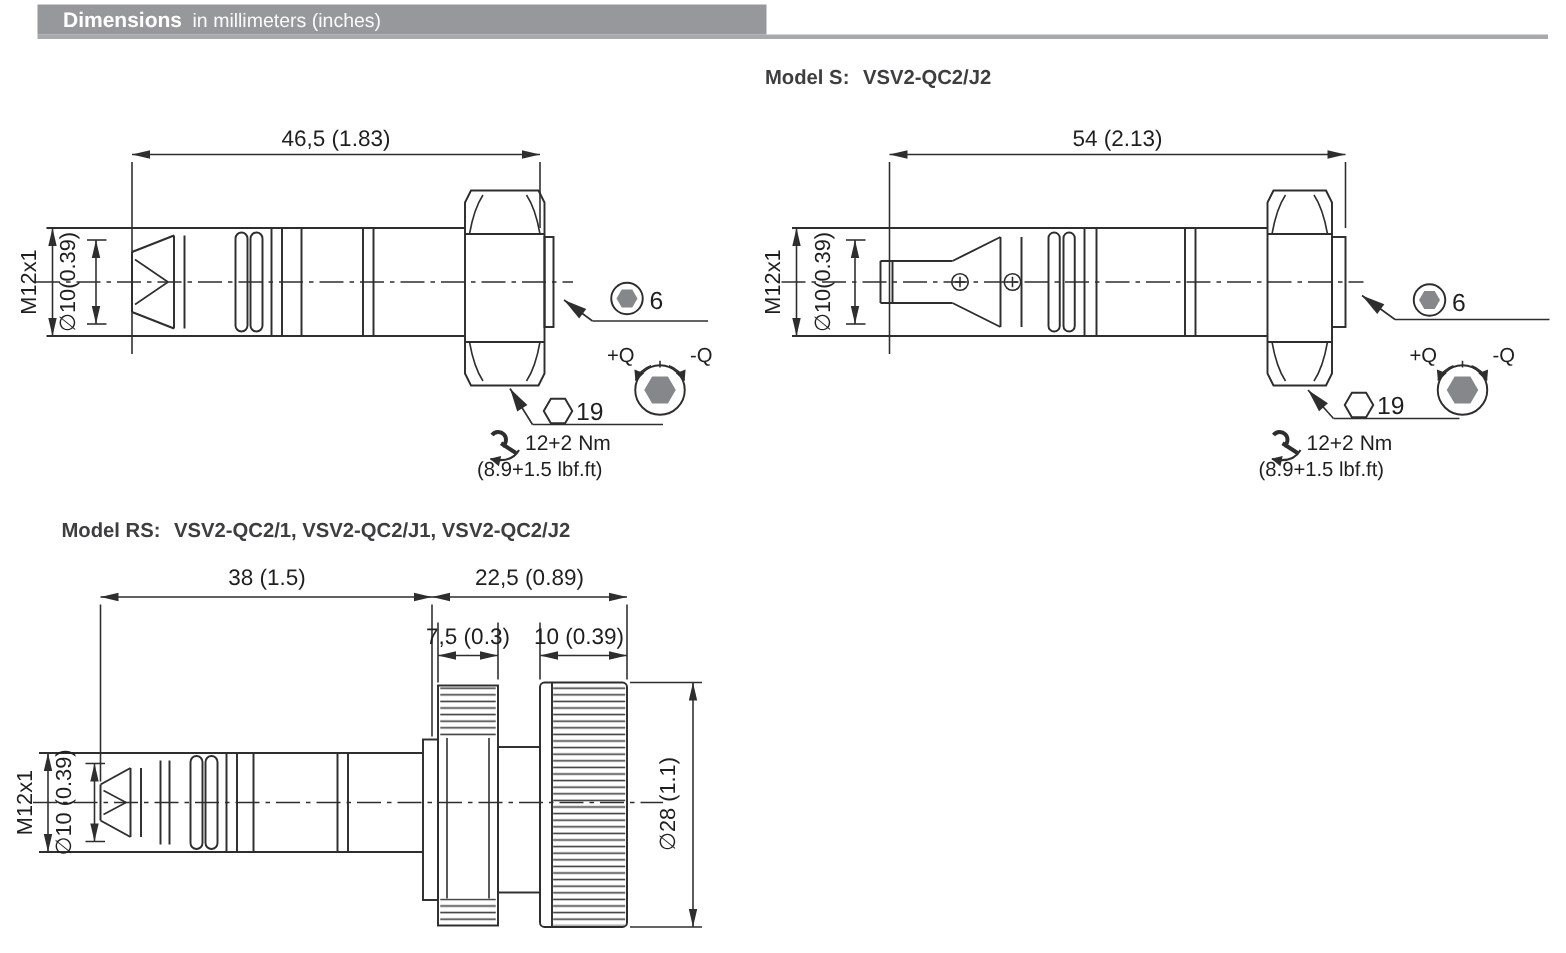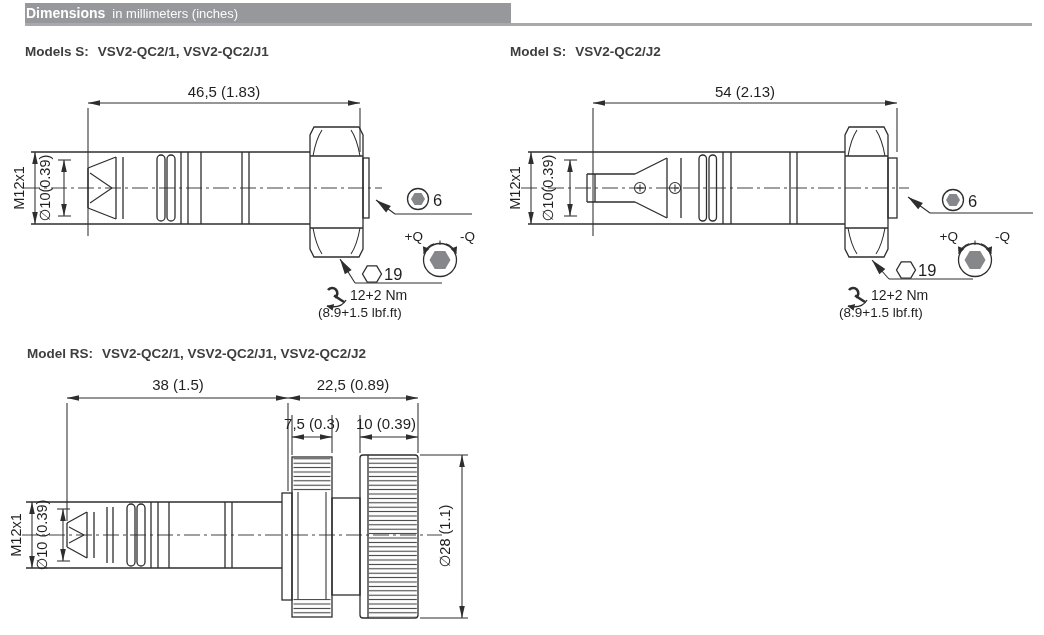--- a/index.html
+++ b/index.html
@@ -1,19 +1,19 @@
 <!DOCTYPE html>
 <html><head>
 <meta charset="utf-8">
 <style>
   html,body{margin:0;padding:0;background:#ffffff;}
   .page{position:relative;width:1044px;height:635px;background:#ffffff;overflow:hidden;
         font-family:"Liberation Sans",sans-serif;}
   .header-bar{position:absolute;left:25px;top:3px;width:486px;height:20px;background:#96989b;
-              color:#ffffff;line-height:20px;padding-left:1px;box-sizing:border-box;z-index:2;}
+              color:#ffffff;line-height:20px;padding-left:17px;box-sizing:border-box;z-index:2;}
   .hb-title{font-weight:bold;font-size:14px;}
   .hb-sub{font-size:13px;margin-left:7px;opacity:.96;}
   .header-rule{position:absolute;left:25px;top:23px;width:1007px;height:3px;background:#a7a9ac;z-index:1;}
   .model-heading{position:absolute;font-weight:bold;font-size:13.5px;color:#3e3e40;white-space:nowrap;}
   .model-heading .pfx{margin-right:9px;}
   svg{position:absolute;overflow:visible;}
   .ln{stroke:#2e2e2e;stroke-width:1.3;fill:none;}
   .thin{stroke-width:1.05;}
   .dim{stroke:#2e2e2e;stroke-width:1.05;fill:none;}
   .cl{stroke:#2e2e2e;stroke-width:0.9;fill:none;stroke-dasharray:16 4 3 4;}
@@ -29,27 +29,24 @@
 </head>
 <body>
 
 <div class="page">
 
   <div class="header-rule"></div>
   <div class="header-bar">
     <span class="hb-title">Dimensions</span><span class="hb-sub">in millimeters (inches)</span>
   </div>
 
-  <div class="model-heading" style="left:25px;top:44px;">
-    <span class="pfx">Models S:</span><span>VSV2-QC2/1, VSV2-QC2/J1</span>
-  </div>
   <div class="model-heading" style="left:510px;top:44px;text-align:right;">
     <span class="pfx">Model S:</span><span>VSV2-QC2/J2</span>
   </div>
-  <div class="model-heading" style="left:27px;top:346px;">
+  <div class="model-heading" style="left:41px;top:346px;">
     <span class="pfx">Model RS:</span><span>VSV2-QC2/1, VSV2-QC2/J1, VSV2-QC2/J2</span>
   </div>
 
   <svg style="left:10px;top:78px;" width="500" height="257" viewBox="0 0 500 257">
     <defs>
       <marker id="m-dim-1" markerWidth="13" markerHeight="7" refX="12.5" refY="3.5" orient="auto-start-reverse" markerUnits="userSpaceOnUse">
           <path class="mk" d="M12.5,3.5 L0.5,0.7 L0.5,6.3 Z"></path>
         </marker>
       <marker id="m-lead-1" markerWidth="17" markerHeight="9" refX="16" refY="4.5" orient="auto" markerUnits="userSpaceOnUse">
           <path class="mk" d="M16,4.5 L0.5,0.5 L0.5,8.5 Z"></path>

